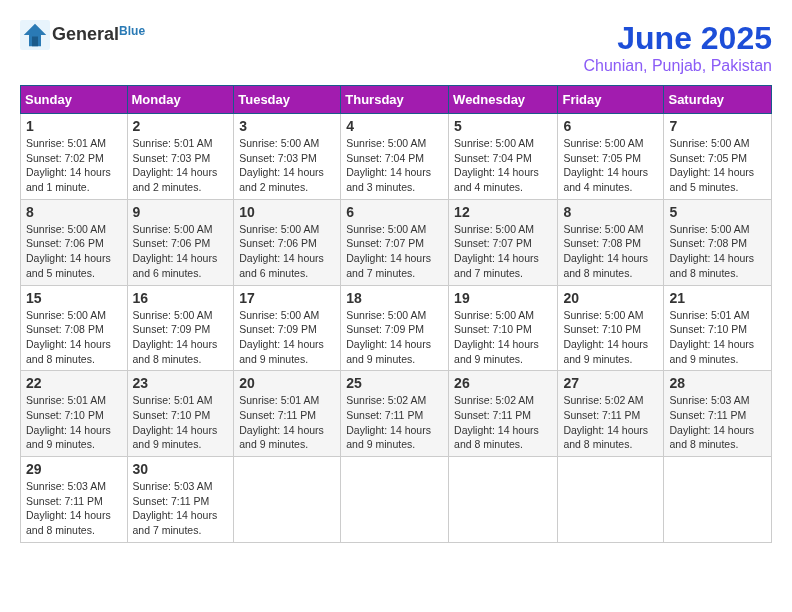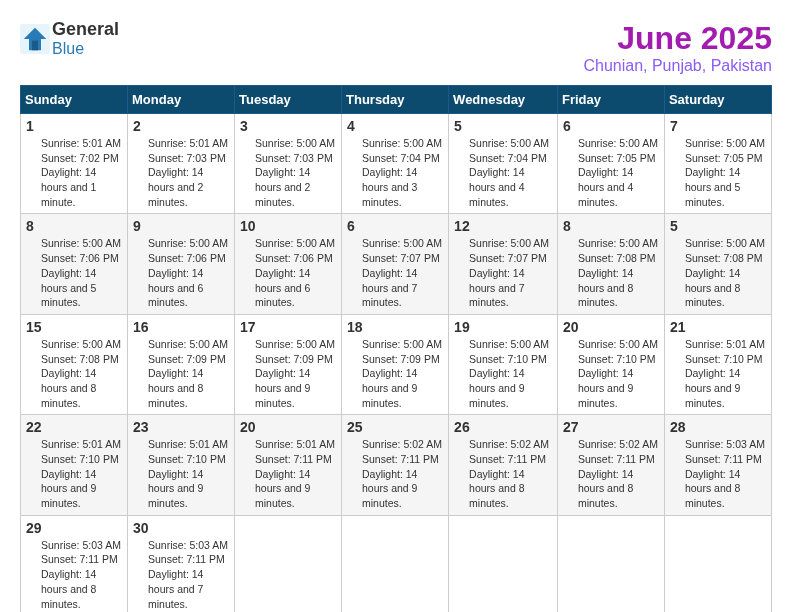--- a/index.html
+++ b/index.html
@@ -15,57 +15,57 @@
       justify-content: space-between;
       align-items: flex-start;
       margin-bottom: 10px;
     }
     .logo {
       display: flex;
       align-items: center;
     }
     .logo-text {
       display: flex;
-      flex-direction: column;
+      flex-direction: row;
       line-height: 1.1;
     }
     .logo-general {
       font-size: 18px;
       font-weight: bold;
       color: #333;
     }
     .logo-blue {
-      font-size: 16px;
-      font-weight: normal;
+      font-size: 12px;
+      font-weight: bold;
       color: #2a7ab5;
     }
     .logo-icon {
       width: 30px;
       height: 30px;
       margin-right: 2px;
     }
     .title-area {
       text-align: right;
     }
     .month-title {
       font-size: 32px;
       font-weight: bold;
-      color: #a21caf;
+      color: #1d4ed8;
     }
     .location-title {
       font-size: 16px;
       color: #8b5cf6;
     }
     .calendar-table {
       width: 100%;
       border-collapse: collapse;
       font-size: 11px;
     }
     .calendar-table th {
-      background-color: #0c4a6e;
+      background-color: #a21caf;
       color: #fff;
       padding: 6px 4px;
       text-align: left;
       font-size: 13px;
       font-weight: bold;
       border: 1px solid #1a5a8a;
     }
     .calendar-table td {
       border: 1px solid #ccc;
       vertical-align: top;
@@ -81,21 +81,20 @@
       font-size: 14px;
       font-weight: bold;
       color: #333;
       display: block;
       margin-bottom: 2px;
     }
     .day-info {
       font-size: 10.5px;
       color: #333;
       line-height: 1.4;
-      margin-left: 15px;
     }
     .empty-cell {
       background: #f9f9f9;
     }
   </style>
 </head>
 <body>
 
 <div class="header-area">
   <div class="logo">

